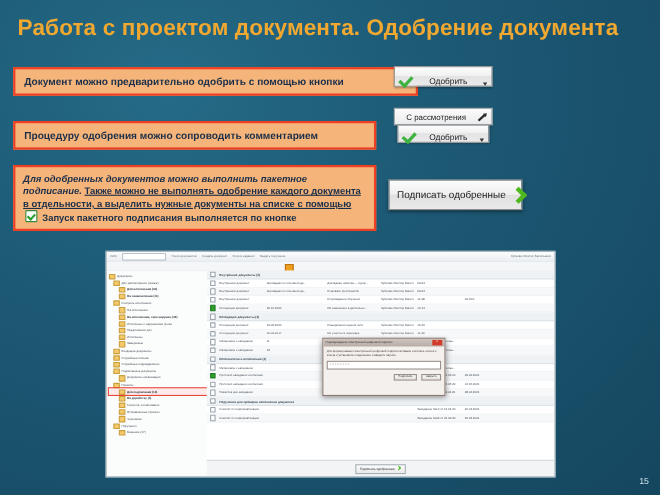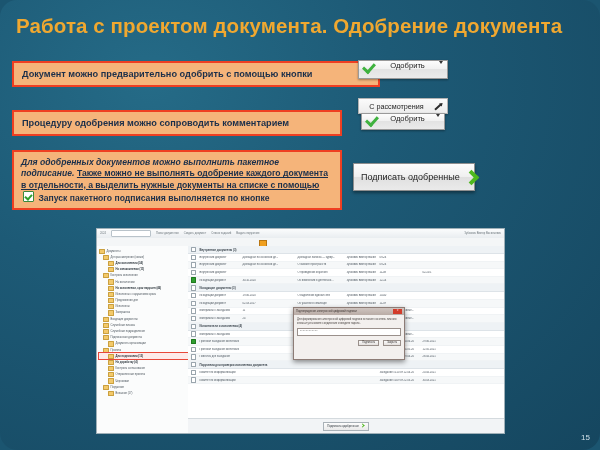--- a/index.html
+++ b/index.html
@@ -5,21 +5,20 @@
   html,body{margin:0;padding:0;}
   body{
     width:600px;height:450px;overflow:hidden;position:relative;
     background:#1b5570;
     font-family:"Liberation Sans", sans-serif;
   }
   .slide{
     position:absolute;inset:0;
     background:
       radial-gradient(ellipse at 25% 18%, #256b87 0%, #1d5a76 38%, #15465f 100%);
-    border-radius: 17px;
   }
 
   
   .title{
     position:absolute;left:16px;top:14px;width:570px;
     color:#f0a830;
     font-size:20.5px;font-weight:700;letter-spacing:.1px;
     white-space:nowrap;
   }
 
@@ -48,21 +47,21 @@
   .mini-check::after{
     content:"";position:absolute;left:2px;top:1px;width:3px;height:5px;
     border:solid #2f9e2f;border-width:0 2px 2px 0;transform:rotate(42deg);
   }
 
   
   .winbtn{
     position:absolute;box-sizing:border-box;
     background:linear-gradient(180deg,#fdfdfd 0%,#f1f1f1 45%,#e3e3e3 50%,#ebebeb 100%);
     border:1px solid #9a9a9a;
-    display:flex;align-items:flex-start;
+    display:flex;align-items:flex-end;
     color:#222;font-size:7.6px;
     box-shadow:0 1px 2px rgba(0,0,0,.35);
   }
   #btnApprove1{left:358px;top:60px;width:90px;height:19px;padding:0 4px;}
   #btnApprove2{left:361px;top:113px;width:84px;height:17px;padding:0 4px;}
 
   .chk-green{
     width:12px;height:11px;flex:0 0 auto;position:relative;margin-right:4px;
   }
   .chk-green::after{

